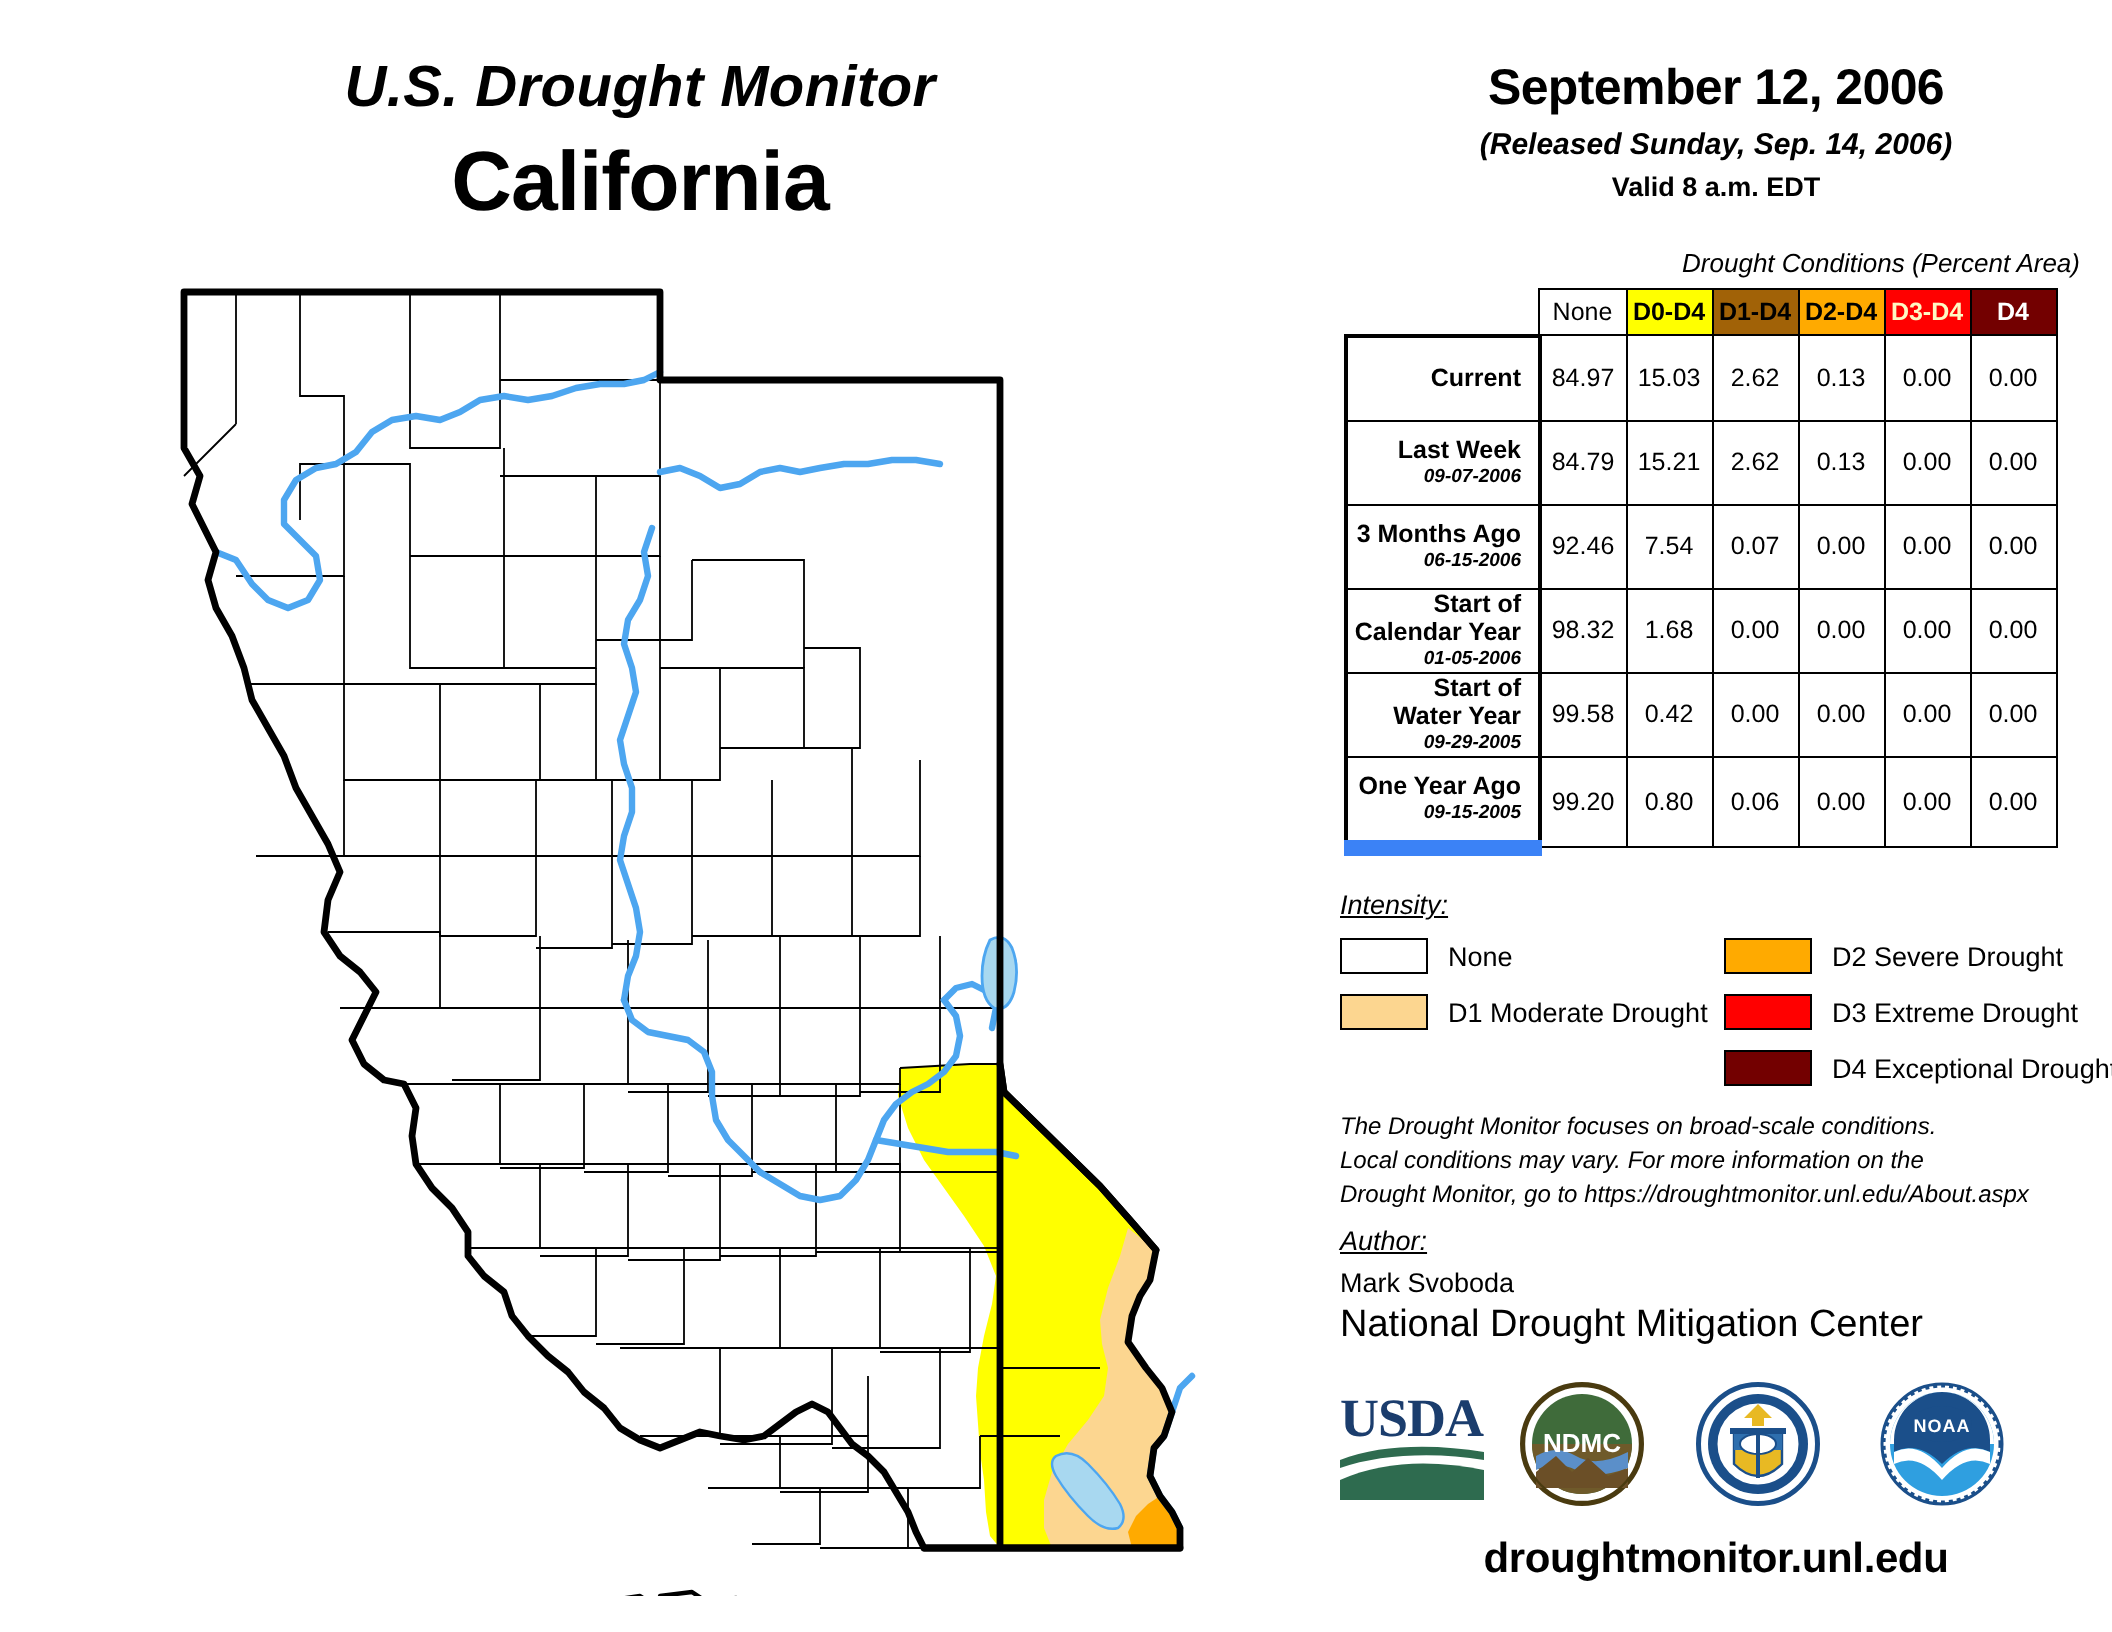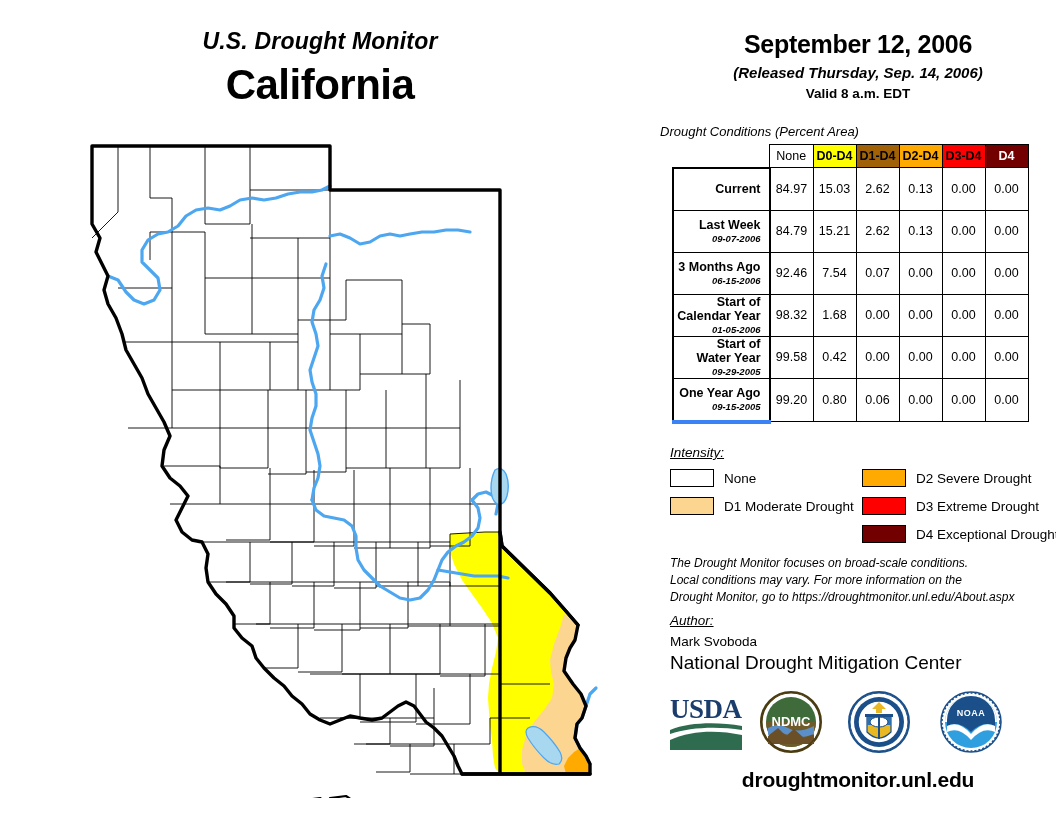--- a/index.html
+++ b/index.html
@@ -22,21 +22,21 @@
     left: 0; top: 0;
     width: 660px; height: 816px;
   }
   #title-block {
     position: absolute;
     left: 0; top: 28px;
     width: 640px;
     text-align: center;
   }
   #dm-title {
-    font-size: 23px;
+    font-size: 29px;
     font-weight: bold;
     font-style: italic;
     letter-spacing: 0.2px;
   }
   #state-title {
     font-size: 42px;
     font-weight: bold;
     margin-top: 6px;
     letter-spacing: -0.5px;
   }
@@ -72,21 +72,21 @@
   }
   #valid-time {
     font-size: 13.5px;
     font-weight: bold;
     margin-top: 5px;
   }
   #table-caption {
     position: absolute;
     left: 0; top: 124px;
     width: 380px;
-    text-align: left;
+    text-align: right;
     font-size: 13px;
     font-style: italic;
   }
 
   
   #dc-table {
     position: absolute;
     left: 12px; top: 144px;
     border-collapse: collapse;
     font-size: 12.5px;
@@ -106,34 +106,34 @@
     height: 22px;
     width: 42px;
     font-size: 12.5px;
     font-weight: bold;
     border: 1px solid #000000;
   }
   #dc-table thead th.cat-none { background: #ffffff; color: #000; font-weight: normal; }
   #dc-table thead th.cat-d0 { background: #ffff00; color: #000; }
   #dc-table thead th.cat-d1 { background: #a16207; color: #000; }
   #dc-table thead th.cat-d2 { background: #ffaa00; color: #000; }
-  #dc-table thead th.cat-d3 { background: #ff0000; color: #000000; }
+  #dc-table thead th.cat-d3 { background: #ff0000; color: #fef9c3; }
   #dc-table thead th.cat-d4 { background: #730000; color: #ffffff; }
 
   #dc-table tbody td.rowlab {
     text-align: right;
     padding-right: 8px;
     height: 41px;
     border-left: 2px solid #000;
     border-top: 1px solid #000;
     border-bottom: 1px solid #000;
     border-right: 2px solid #000;
   }
   #dc-table tbody tr:first-child td.rowlab { border-top: 2px solid #000; }
-  #dc-table tbody tr:last-child td.rowlab { border-bottom: 4px solid #3b82f6; }
+  #dc-table tbody tr:last-child td.rowlab { border-bottom: 8px solid #3b82f6; }
   .rl-main {
     display: block;
     font-size: 12.5px;
     font-weight: bold;
     line-height: 1.15;
   }
   .rl-sub {
     display: block;
     font-size: 9.5px;
     font-weight: bold;
@@ -434,21 +434,21 @@
       </g>
 
     </svg>
   </div>
 </div>
 
 <div id="right-panel">
 
   <div id="date-block">
     <div id="issue-date">September 12, 2006</div>
-    <div id="release-date">(Released Thursday, Sep. 14, 2006)</div>
+    <div id="release-date">(Released Sunday, Sep. 14, 2006)</div>
     <div id="valid-time">Valid 8 a.m. EDT</div>
   </div>
 
   <div id="table-caption">Drought Conditions (Percent Area)</div>
 
   <table id="dc-table">
     <thead>
       <tr>
         <th class="corner"></th>
         <th class="cat cat-none">None</th>

